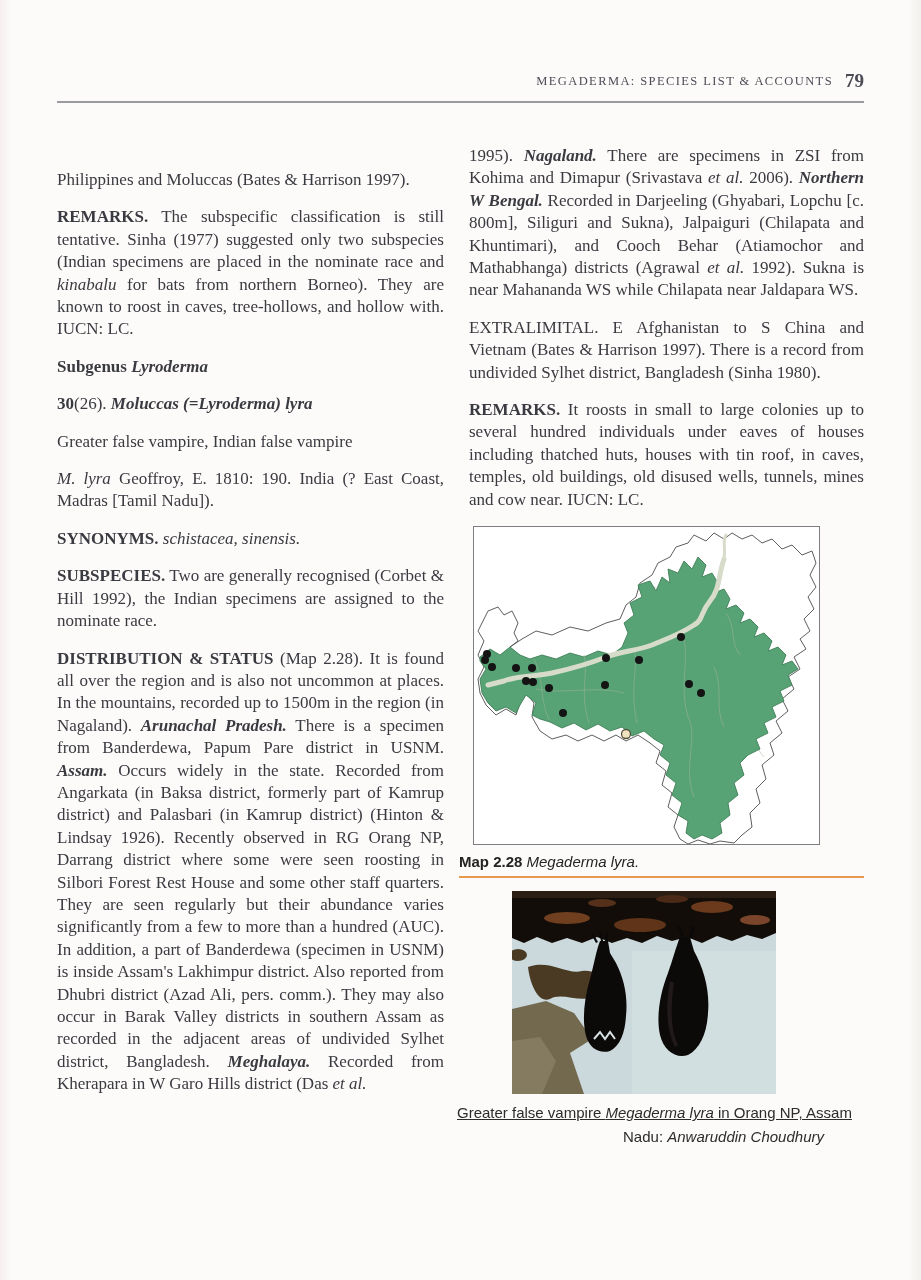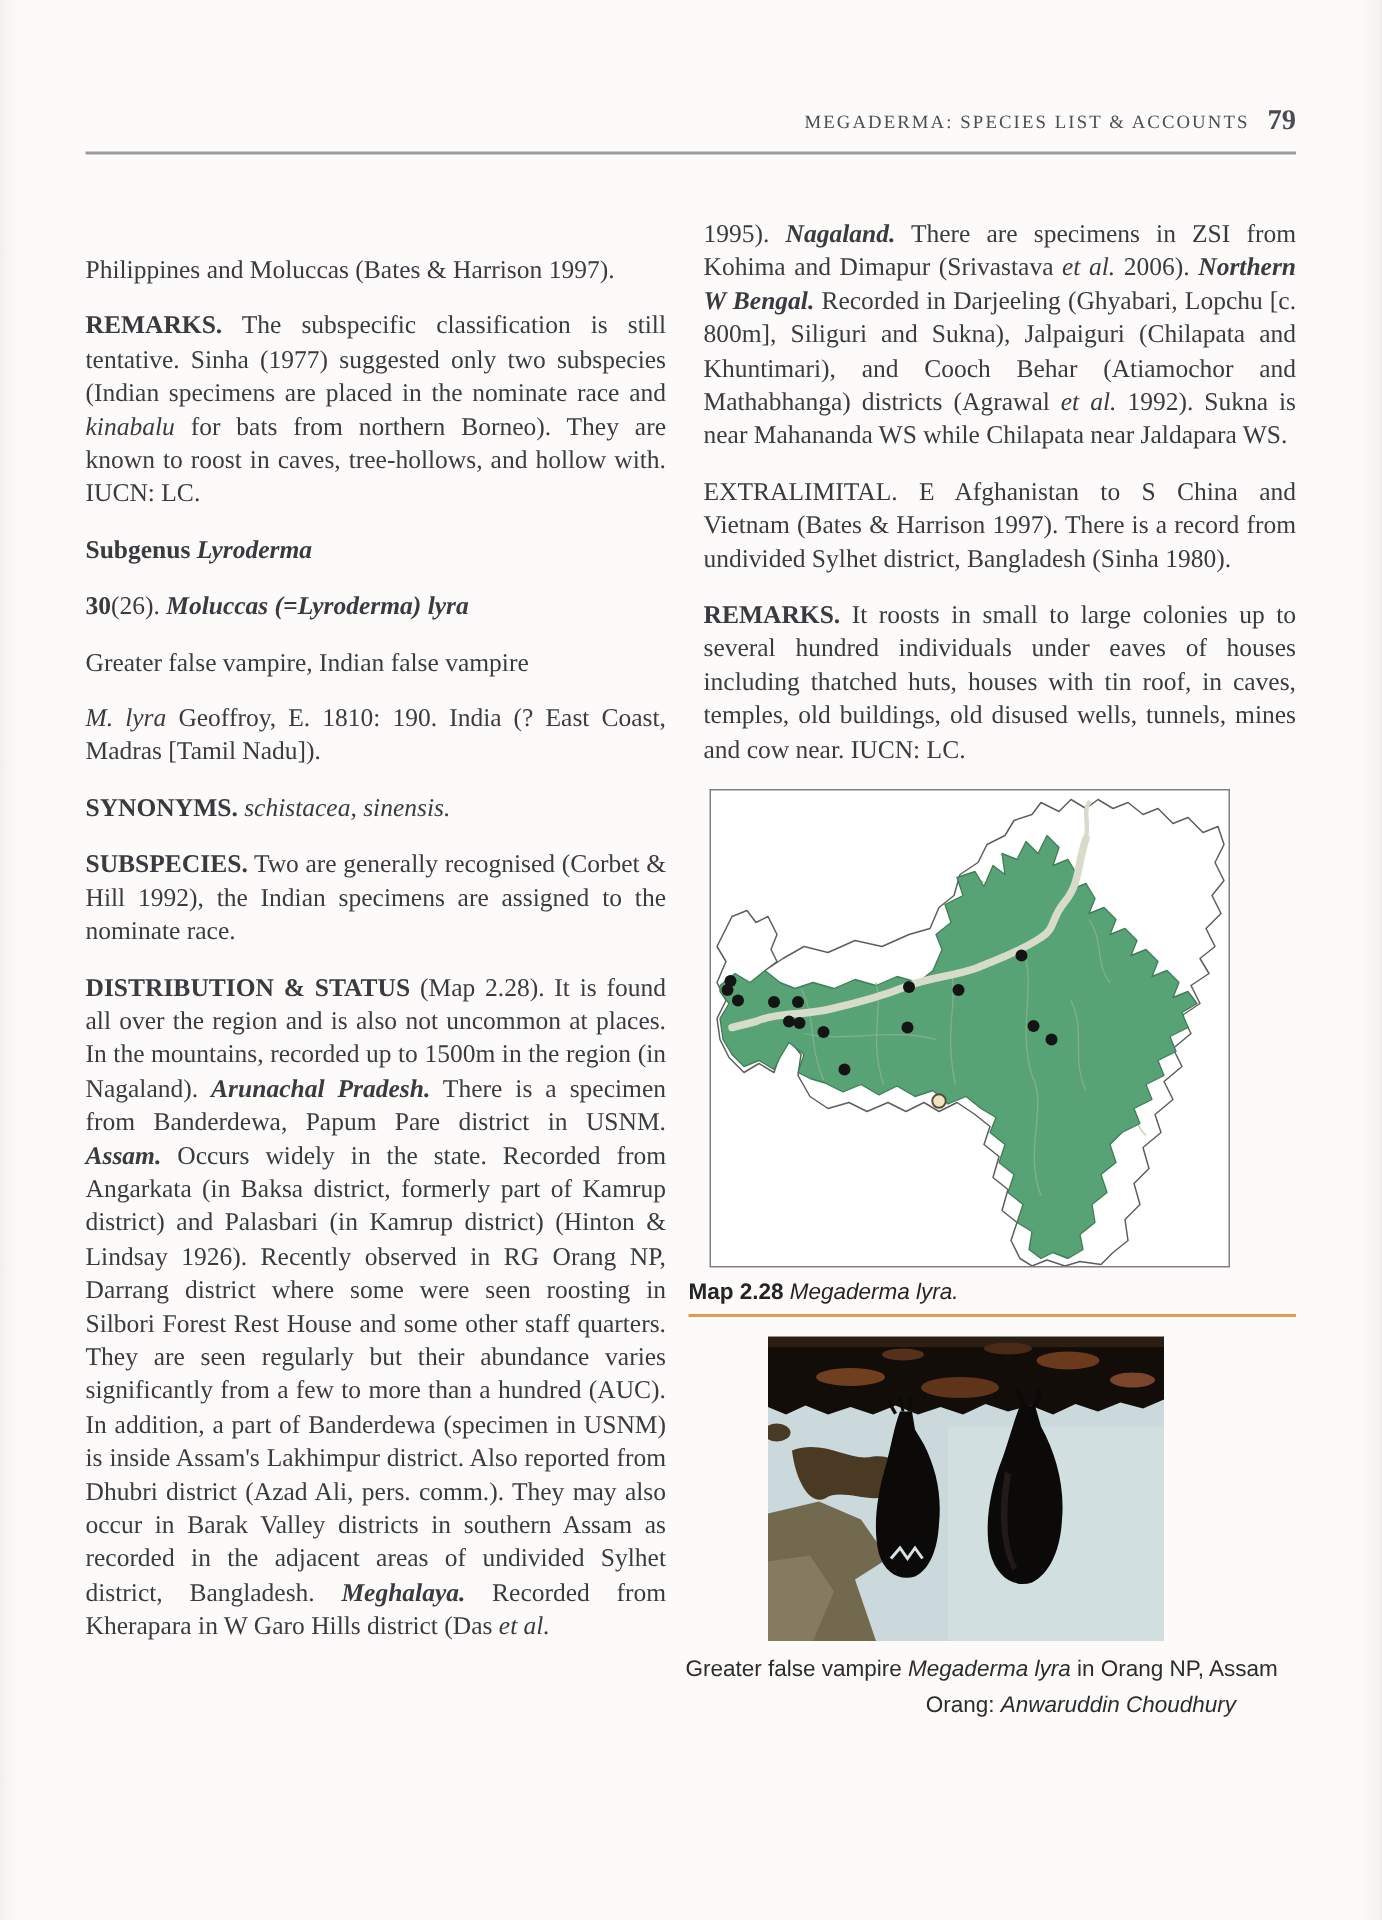--- a/index.html
+++ b/index.html
@@ -31,21 +31,21 @@
   .map-fig{}
   .map-box{width:345px;height:317px;border:1px solid #7f7f83;margin-left:4px;background:#fff;}
   .map-box svg{display:block;}
   .map-caption{font-family:"Liberation Sans","DejaVu Sans",sans-serif;font-size:15px;color:#242424;margin:8px 0 0 -10px;}
   .map-rule{height:2px;width:405px;margin:6px 0 0 -10px;}
   
   .photo-fig{margin-top:13px;}
   .photo-box{width:264px;height:203px;margin-left:43px;}
   .photo-box svg{display:block;}
   .photo-caption{font-family:"Liberation Sans","DejaVu Sans",sans-serif;font-size:15px;color:#2c2c2c;
-                 width:407px;margin:10px 0 0 -12px;text-align:left;}
+                 width:407px;margin:10px 0 0 -12px;text-align:left;text-decoration:underline;}
   .photo-credit{font-family:"Liberation Sans","DejaVu Sans",sans-serif;font-size:15px;color:#2c2c2c;
                 width:407px;margin:7px 0 0 -12px;text-align:right;padding-right:40px;box-sizing:border-box;}
 </style>
 </head>
 <body>
 
 <div class="page">
 
   <div class="header-row">
     <span class="header-title">MEGADERMA: SPECIES LIST &amp; ACCOUNTS</span>
@@ -175,17 +175,17 @@
             </g>
             <g fill="#0c0909">
               <path d="M 168 46 L 178 46 L 182 60 C 192 78, 198 100, 196 122 C 195 142, 188 158, 176 164 C 164 168, 152 160, 148 144 C 144 126, 148 102, 156 82 C 161 68, 164 56, 168 46 Z"></path>
               <path d="M 170 47 l -5 -11 l 3 -1 l 4 11 Z"></path>
               <path d="M 177 46 l 3 -11 l 3 1 l -3 11 Z"></path>
               <path d="M 158 90 C 153 118, 155 140, 163 156 l 3 -2 C 159 140, 158 118, 162 92 Z" fill="#221a1a"></path>
             </g>
           </svg>
         </div>
         <div class="photo-caption"><span>Greater false vampire </span><span class="r-i">Megaderma lyra</span><span> in Orang NP, Assam</span></div>
-        <div class="photo-credit"><span>Orang: </span><span class="r-i">Anwaruddin Choudhury</span></div>
+        <div class="photo-credit"><span>Nadu: </span><span class="r-i">Anwaruddin Choudhury</span></div>
       </div>
     </div>
   </div>
 </div>
 
 </body></html>

